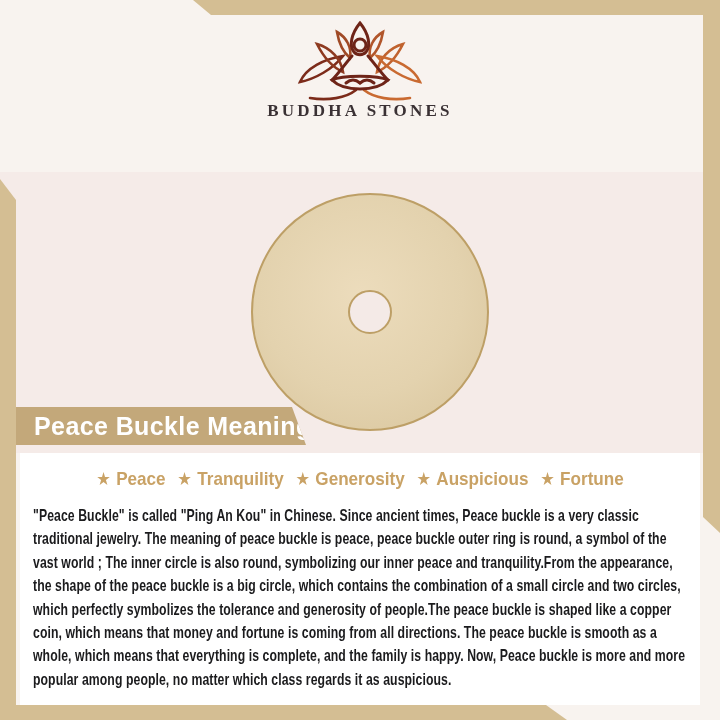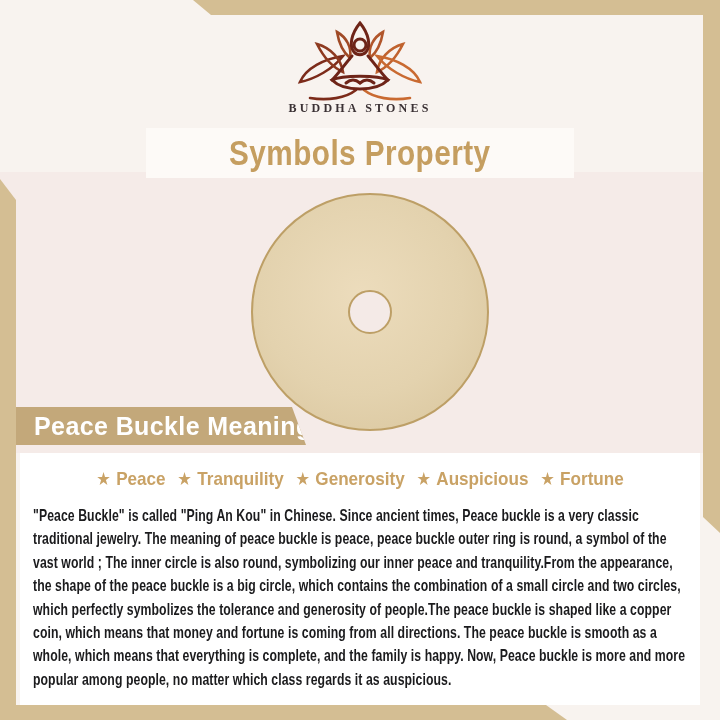--- a/index.html
+++ b/index.html
@@ -20,21 +20,21 @@
   .page{
     position:relative;width:720px;height:720px;overflow:hidden;
     background:var(--header-bg);
   }
   
   .section-pink{position:absolute;left:0;top:172px;width:720px;height:281px;background:var(--section-bg);}
   
   .logo-wrap{position:absolute;left:50%;top:18px;transform:translateX(-50%);width:140px;height:88px;}
   .brand-name{
     position:absolute;left:0;top:101px;width:720px;text-align:center;
-    font-family:"Liberation Serif",serif;font-size:12px;font-weight:700;
+    font-family:"Liberation Serif",serif;font-size:17px;font-weight:700;
     letter-spacing:3.2px;color:var(--brand-text);
   }
   
   .title-band{
     position:absolute;left:146px;top:128px;width:428px;height:50px;
     background:#fdfaf7;display:flex;align-items:center;justify-content:center;
   }
   .title-band .title{
     font-size:35px;font-weight:700;color:var(--title-gold);
     transform:scaleX(0.85);transform-origin:50% 50%;white-space:nowrap;letter-spacing:0.5px;
@@ -113,23 +113,20 @@
         <path d="M62 38 C 55 46, 49 55, 42 62"></path>
         <path d="M78 38 C 85 46, 91 55, 98 62"></path>
         <path d="M42 62 C 52 57, 88 57, 98 62 C 86 74, 54 74, 42 62 Z"></path>
         <path d="M56 65 q7 -6 14 0"></path>
         <path d="M70 65 q7 -6 14 0"></path>
       </g>
     </svg>
   </div>
   <div class="brand-name">BUDDHA STONES</div>
 
-  <div class="title-band">
-    <div class="title">Symbols Property</div>
-  </div>
 
   <div class="disc">
     <div class="disc-hole"></div>
   </div>
 
   <div class="banner">
     <span class="banner-label">Peace Buckle Meaning</span>
   </div>
 
   <div class="white-panel">

